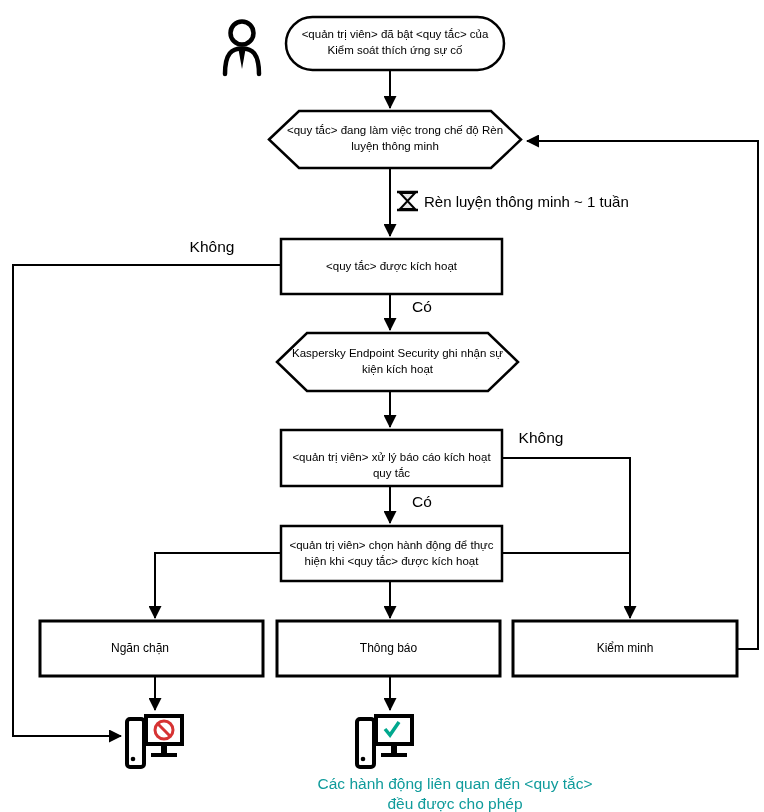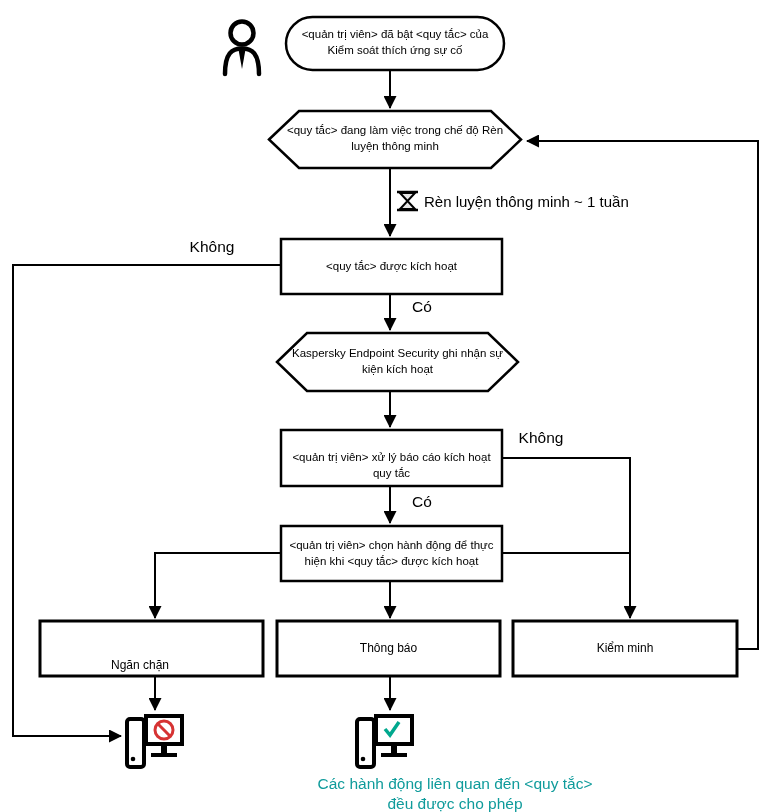--- a/index.html
+++ b/index.html
@@ -91,21 +91,21 @@
   <div class="node-text" style="left:283px;top:106px;width:224px;height:50px;">&lt;quy tắc&gt; đang làm việc trong chế độ Rèn luyện thông minh</div>
 
   <div class="node-text" style="left:286px;top:233px;width:211px;height:51px;">&lt;quy tắc&gt; được kích hoạt</div>
 
   <div class="node-text" style="left:292px;top:328px;width:211px;height:51px;">Kaspersky Endpoint Security ghi nhận sự kiện kích hoạt</div>
 
   <div class="node-text" style="left:286px;top:424px;width:211px;height:67px;">&lt;quản trị viên&gt; xử lý báo cáo kích hoạt quy tắc</div>
 
   <div class="node-text" style="left:286px;top:520px;width:211px;height:51px;">&lt;quản trị viên&gt; chọn hành động để thực hiện khi &lt;quy tắc&gt; được kích hoạt</div>
 
-  <div class="node-text" style="left:40px;top:630px;width:200px;height:55px;font-size:12px;">Ngăn chặn</div>
+  <div class="node-text" style="left:40px;top:613px;width:200px;height:55px;font-size:12px;">Ngăn chặn</div>
 
   <div class="node-text" style="left:277px;top:613px;width:223px;height:55px;font-size:12px;">Thông báo</div>
 
   <div class="node-text" style="left:513px;top:613px;width:224px;height:55px;font-size:12px;">Kiểm minh</div>
 
   <div class="edge-label" style="left:167px;top:230px;width:90px;text-align:center;">Không</div>
 
   <div class="edge-label" style="left:412px;top:290px;">Có</div>
 
   <div class="edge-label" style="left:498px;top:421px;width:86px;text-align:center;">Không</div>

